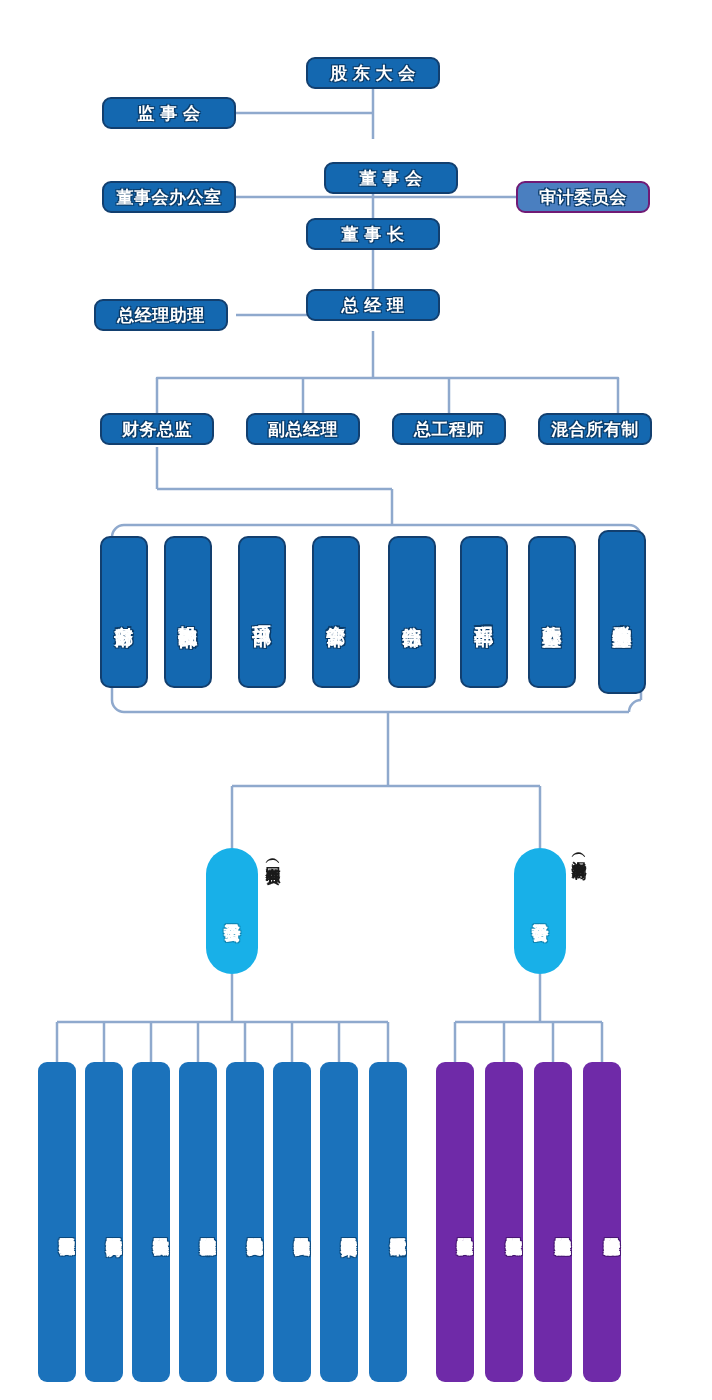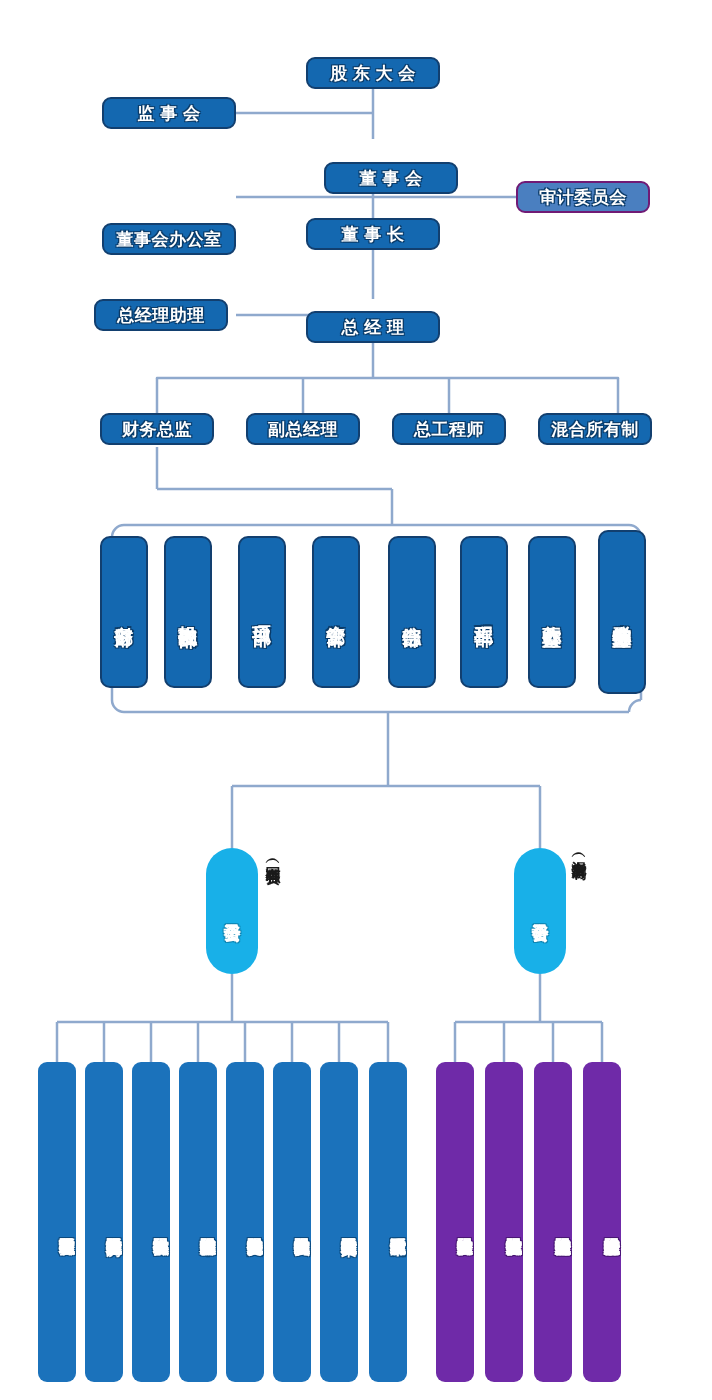--- a/index.html
+++ b/index.html
@@ -210,37 +210,37 @@
   </div>
 
   <div class="node box-h" style="left:102px;top:97px;width:134px;">
     <span class="lbl">监 事 会</span>
   </div>
 
   <div class="node box-h" style="left:324px;top:139px;width:134px;margin-top:23px;">
     <span class="lbl">董 事 会</span>
   </div>
 
-  <div class="node box-h" style="left:102px;top:181px;width:134px;margin-top:42px;">
+  <div class="node box-h" style="left:102px;top:181px;width:134px;">
     <span class="lbl">董事会办公室</span>
   </div>
 
   <div class="node box-h light" style="left:516px;top:181px;width:134px;">
     <span class="lbl">审计委员会</span>
   </div>
 
   <div class="node box-h" style="left:306px;top:218px;width:134px;">
     <span class="lbl">董 事 长</span>
   </div>
 
   <div class="node box-h" style="left:94px;top:299px;width:134px;">
     <span class="lbl">总经理助理</span>
   </div>
 
-  <div class="node box-h" style="left:306px;top:311px;width:134px;">
+  <div class="node box-h" style="left:306px;top:289px;width:134px;">
     <span class="lbl">总 经 理</span>
   </div>
 
   <div class="node box-h" style="left:100px;top:413px;width:114px;">
     <span class="lbl">财务总监</span>
   </div>
   <div class="node box-h" style="left:246px;top:413px;width:114px;font-family:Liberation Serif, serif;">
     <span class="lbl">副总经理</span>
   </div>
   <div class="node box-h" style="left:392px;top:413px;width:114px;">

